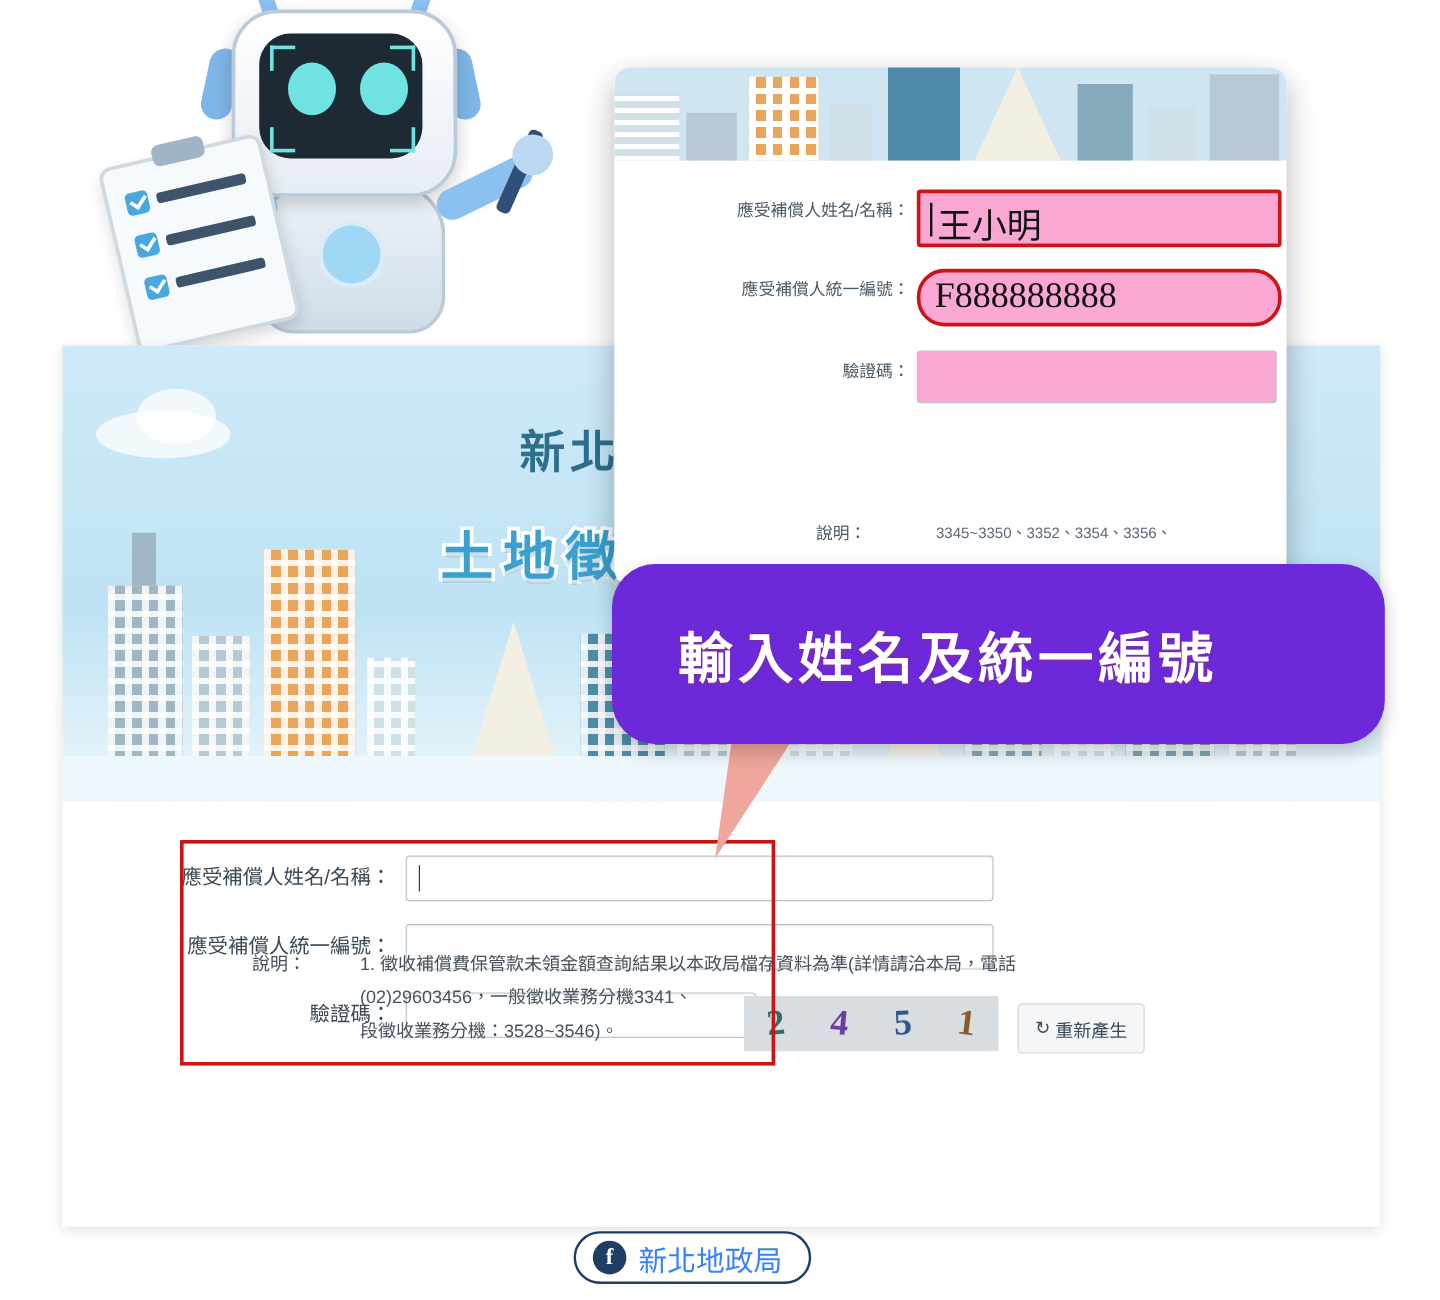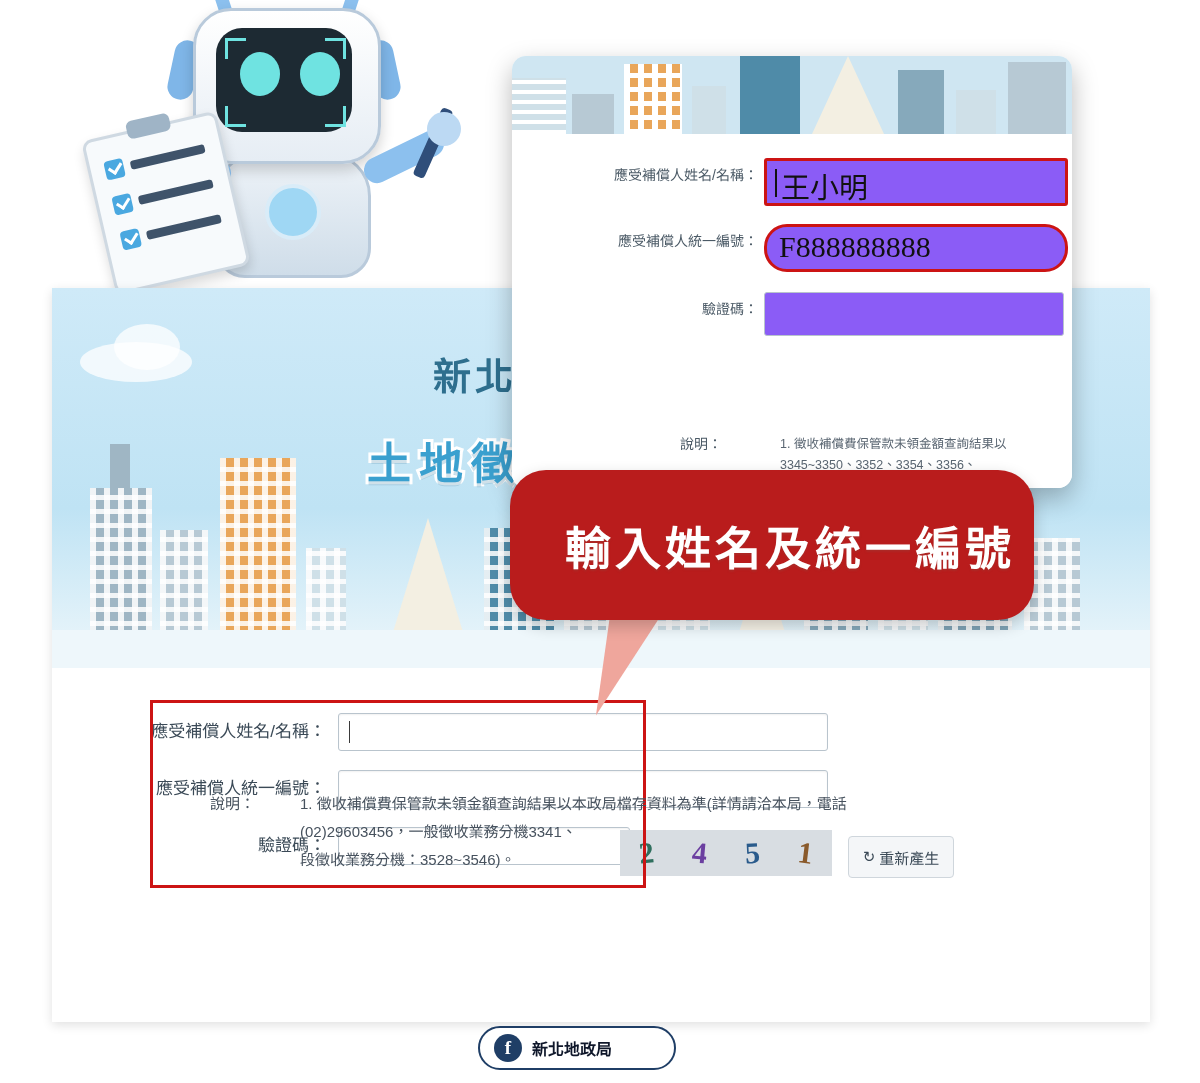--- a/index.html
+++ b/index.html
@@ -111,46 +111,46 @@
   .note ol{margin:0;padding:0 0 0 150px;list-style:none;}
   .note li{position:relative;}
 
   .fb{
     position:absolute;left:478px;top:1026px;width:198px;height:44px;border-radius:24px;
     background:#ffffff;border:2px solid #1f3e66;display:flex;align-items:center;gap:10px;padding-left:14px;
     box-sizing:border-box;
   }
   .fb .circ{width:28px;height:28px;border-radius:50%;background:#1f3e66;color:#fff;font-weight:bold;font-size:19px;
     display:flex;align-items:center;justify-content:center;font-family:"Liberation Serif",serif;}
-  .fb .txt{font-size:16px;color:#0f172a;font-weight:bold;}
+  .fb .txt{font-size:24px;color:#3b82f6;font-weight:normal;}
 
   
   .redbox{position:absolute;left:150px;top:700px;width:490px;height:182px;border:3px solid #cc1414;}
 
   
   .zoom{
     position:absolute;left:512px;top:56px;width:560px;height:432px;background:#ffffff;
     border-radius:14px;box-shadow:0 10px 26px rgba(0,0,0,.28);overflow:hidden;
   }
   .zoom-top{position:absolute;left:0;top:0;width:560px;height:78px;overflow:hidden;background:#cfe6f2;}
   .zbar{position:absolute;bottom:0;}
   .zoom-body{position:absolute;left:0;top:78px;width:560px;height:354px;background:#fff;}
   .zrow{position:absolute;}
   .zlabel{position:absolute;right:0;top:6px;font-size:14px;color:#4b5a66;white-space:nowrap;}
-  .zinput{position:absolute;height:42px;border:1px solid #b9c4cd;border-radius:3px;background:#8b5cf6;}
+  .zinput{position:absolute;height:42px;border:1px solid #b9c4cd;border-radius:3px;background:#f9a8d4;}
   .zinput.hl{border:3px solid #cc1414;}
   .zval{position:absolute;left:12px;top:5px;font-size:30px;color:#111;font-family:"Liberation Serif",serif;}
   .zval.cn{font-family:"Liberation Sans",sans-serif;font-size:29px;}
   .zcaret{position:absolute;left:8px;top:8px;width:2px;height:28px;background:#111;}
   .znote{position:absolute;left:268px;top:300px;width:270px;font-size:12.5px;color:#5a6672;line-height:21px;}
   .znote .nl{position:absolute;left:-100px;top:0;font-size:14px;color:#4b5a66;}
 
   
   .bubble{
-    position:absolute;left:510px;top:470px;width:524px;height:150px;background:#b91c1c;border-radius:36px;
+    position:absolute;left:510px;top:470px;width:644px;height:150px;background:#6d28d9;border-radius:36px;
     box-shadow:0 6px 16px rgba(0,0,0,.2);
     text-align:right;
   }
   .bubble .btext{
     position:absolute;left:0;top:0;width:560px;height:150px;display:flex;align-items:center;justify-content:center;
     font-size:46px;font-weight:bold;color:#ffffff;letter-spacing:4px;
     text-shadow:0 2px 2px rgba(150,70,60,.35);
   }
   .tail{
     position:absolute;left:604px;top:600px;width:0;height:0;
@@ -307,21 +307,20 @@
         </div>
       </div>
 
       <div class="zrow" style="left:0;top:158px;width:560px;">
         <div class="zlabel" style="right:314px;">驗證碼：</div>
         <div class="zinput" style="left:252px;top:0;width:298px;"></div>
       </div>
 
       <div class="znote">
         <div class="nl">說明：</div>
-        <div>1. 徵收補償費保管款未領金額查詢結果以</div>
         <div>3345~3350、3352、3354、3356、</div>
 
       </div>
     </div>
   </div>
 
   <div class="tail"></div>
   <div class="bubble">
     <div class="btext">輸入姓名及統一編號</div>
   </div>

